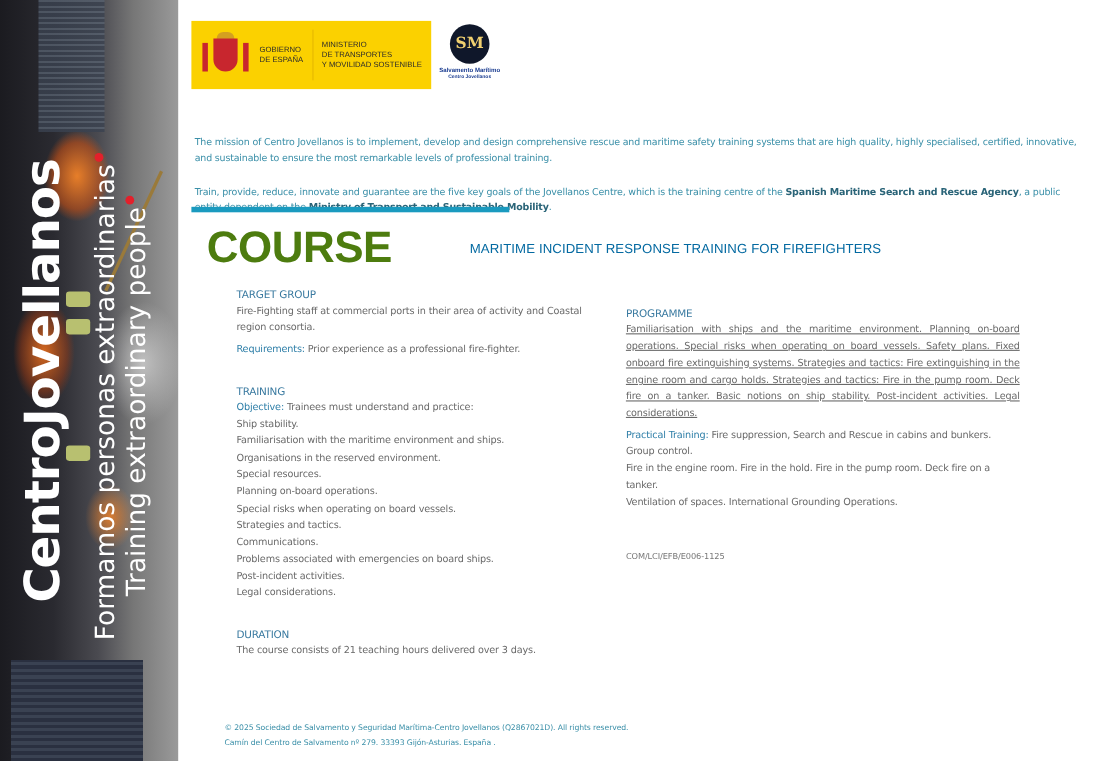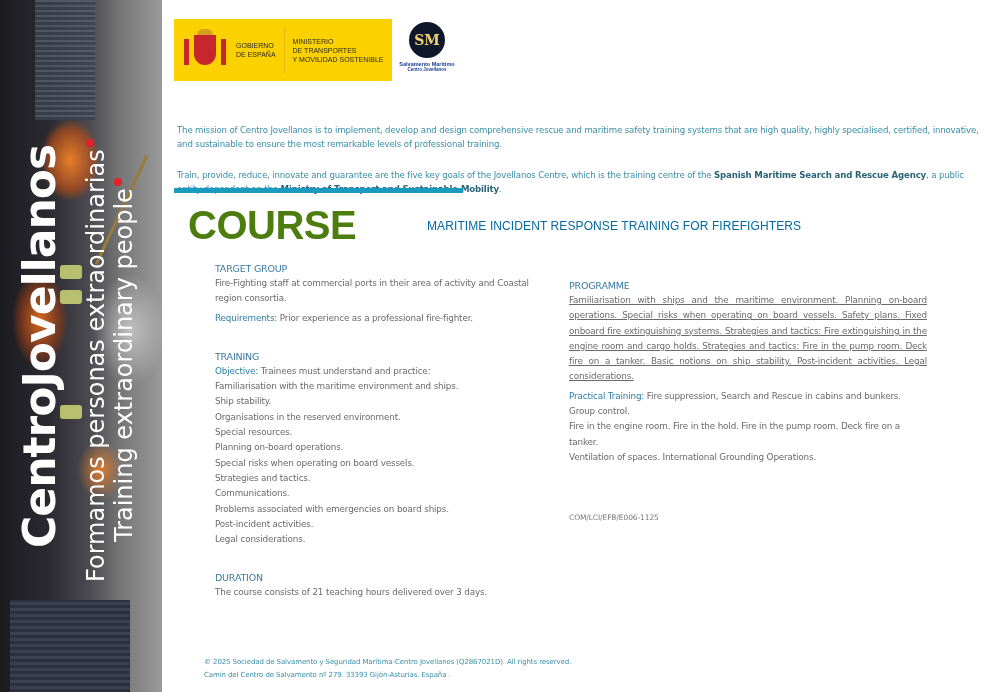--- a/index.html
+++ b/index.html
@@ -78,21 +78,21 @@
 
   
   .col-left { position: absolute; left: 193px; top: 262px; width: 340px; margin-left: 22px; }
   .col-right { position: absolute; left: 569px; top: 279px; width: 358px; }
   .sec-head { font-size: 9.5px; color: #3a7aa0; line-height: 14px; letter-spacing: -0.2px; }
   .body-txt { font-size: 8.8px; line-height: 15.3px; color: #6a6a6a; letter-spacing: -0.15px; }
   .justify { text-align: justify; text-decoration: underline; }
   .lbl { color: #2f7fa8; }
   .gap-sm { height: 4px; }
   .gap-md { height: 24px; }
-  .code { font-size: 7.5px; color: #777; margin-top: 48px; letter-spacing: -0.1px; }
+  .code { font-size: 7.5px; color: #777; margin-top: 36px; letter-spacing: -0.1px; }
 
   .footer { position: absolute; left: 204px; top: 656px; font-size: 7px; line-height: 13px; color: #3a8fa8; letter-spacing: -0.1px; }
 </style>
 </head>
 <body>
 
 <div class="banner">
   <div class="building"></div>
   <div class="door"></div>
   <div class="pole"></div>
@@ -139,22 +139,22 @@
 
 <div class="col-left">
   <div class="sec-head">TARGET GROUP</div>
   <div class="body-txt">Fire-Fighting staff at commercial ports in their area of activity and Coastal region consortia.</div>
   <div class="gap-sm"></div>
   <div class="body-txt"><span class="lbl">Requirements:</span><span> Prior experience as a professional fire-fighter.</span></div>
   <div class="gap-md"></div>
 
   <div class="sec-head">TRAINING</div>
   <div class="body-txt"><span class="lbl">Objective:</span><span> Trainees must understand and practice:</span></div>
+  <div class="body-txt">Ship stability.</div>
   <div class="body-txt">Familiarisation with the maritime environment and ships.</div>
-  <div class="body-txt">Ship stability.</div>
   <div class="body-txt">Organisations in the reserved environment.</div>
   <div class="body-txt">Special resources.</div>
   <div class="body-txt">Planning on-board operations.</div>
   <div class="body-txt">Special risks when operating on board vessels.</div>
   <div class="body-txt">Strategies and tactics.</div>
   <div class="body-txt">Communications.</div>
   <div class="body-txt">Problems associated with emergencies on board ships.</div>
   <div class="body-txt">Post-incident activities.</div>
   <div class="body-txt">Legal considerations.</div>
   <div class="gap-md"></div>

